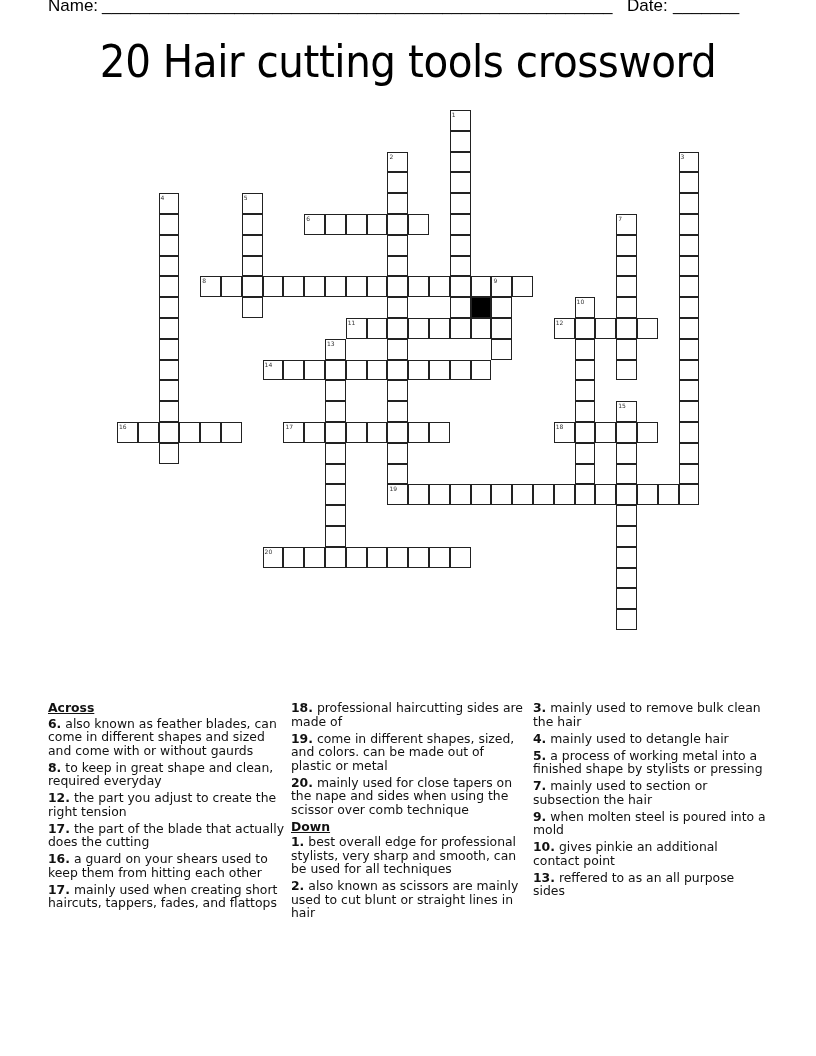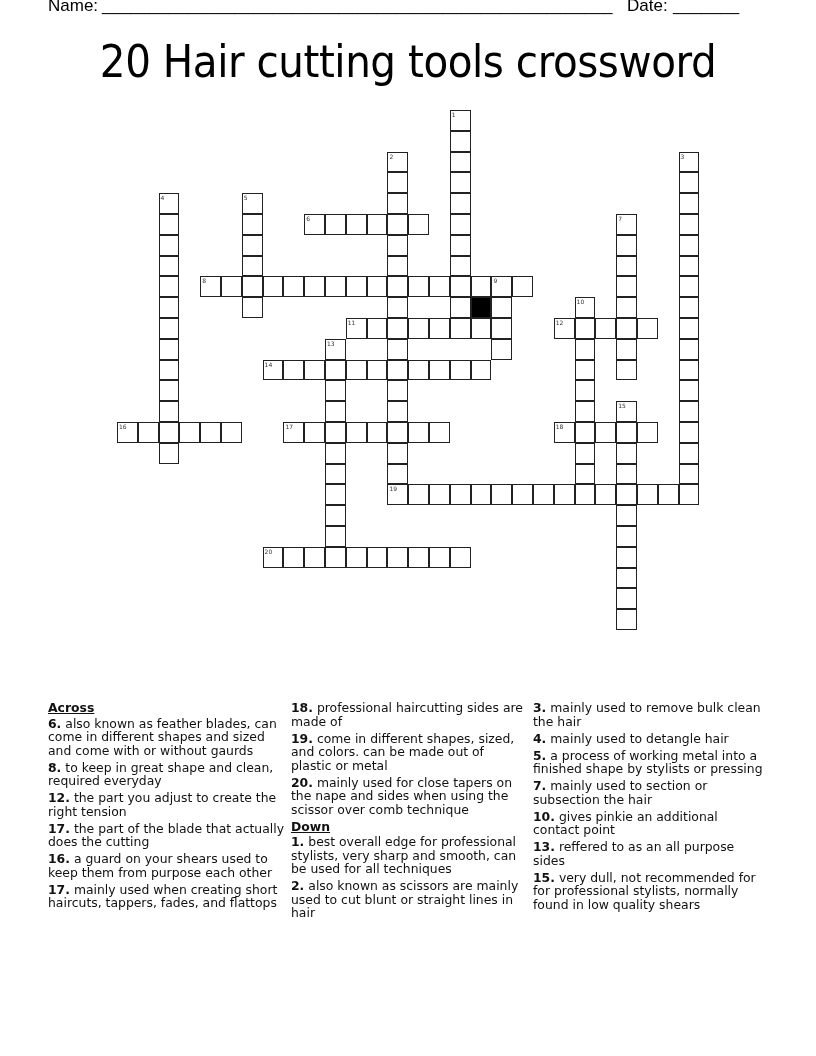--- a/index.html
+++ b/index.html
@@ -269,34 +269,34 @@
     <div class="cell" style="left: 449.8px; top: 546.8px;"></div>
     <div class="cell black" style="left: 470.6px; top: 297.2px;"></div>
   </div>
 
 <div class="clues col1">
   <div class="section-head">Across</div>
   <div class="clue"><b>6.</b><span> also known as feather blades, can come in different shapes and sized and come with or without gaurds</span></div>
   <div class="clue"><b>8.</b><span> to keep in great shape and clean, required everyday</span></div>
   <div class="clue"><b>12.</b><span> the part you adjust to create the right tension</span></div>
   <div class="clue"><b>17.</b><span> the part of the blade that actually does the cutting</span></div>
-  <div class="clue"><b>16.</b><span> a guard on your shears used to keep them from purpose each other</span></div>
+  <div class="clue"><b>16.</b><span> a guard on your shears used to keep them from hitting each other</span></div>
   <div class="clue"><b>17.</b><span> mainly used when creating short haircuts, tappers, fades, and flattops</span></div>
 </div>
 
 <div class="clues col2">
   <div class="clue"><b>18.</b><span> professional haircutting sides are made of</span></div>
   <div class="clue"><b>19.</b><span> come in different shapes, sized, and colors. can be made out of plastic or metal</span></div>
   <div class="clue"><b>20.</b><span> mainly used for close tapers on the nape and sides when using the scissor over comb technique</span></div>
   <div class="section-head">Down</div>
   <div class="clue"><b>1.</b><span> best overall edge for professional stylists, very sharp and smooth, can be used for all techniques</span></div>
   <div class="clue"><b>2.</b><span> also known as scissors are mainly used to cut blunt or straight lines in hair</span></div>
 </div>
 
 <div class="clues col3">
   <div class="clue"><b>3.</b><span> mainly used to remove bulk clean the hair</span></div>
   <div class="clue"><b>4.</b><span> mainly used to detangle hair</span></div>
   <div class="clue"><b>5.</b><span> a process of working metal into a finished shape by stylists or pressing</span></div>
   <div class="clue"><b>7.</b><span> mainly used to section or subsection the hair</span></div>
+  <div class="clue"><b>9.</b><span> when molten steel is poured into a mold</span></div>
   <div class="clue"><b>10.</b><span> gives pinkie an additional contact point</span></div>
   <div class="clue"><b>13.</b><span> reffered to as an all purpose sides</span></div>
-  <div class="clue"><b>15.</b><span> very dull, not recommended for for professional stylists, normally found in low quality shears</span></div>
 </div>
 
 </body></html>

